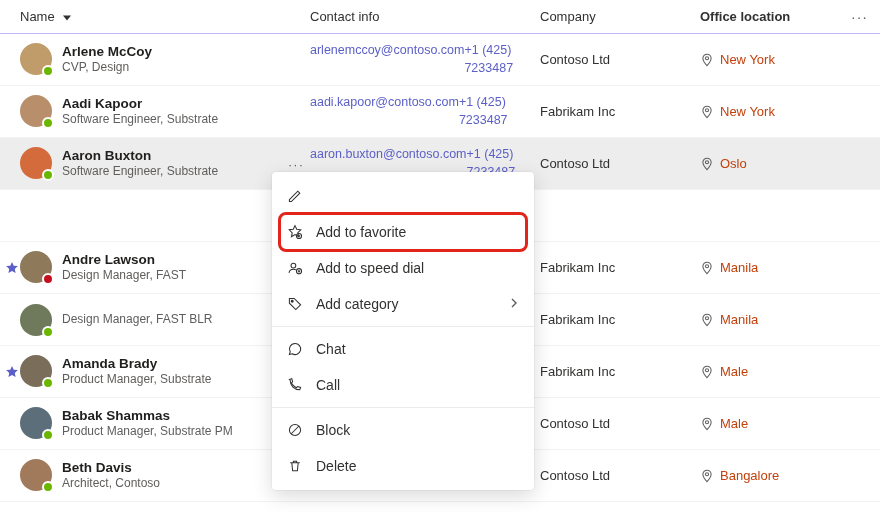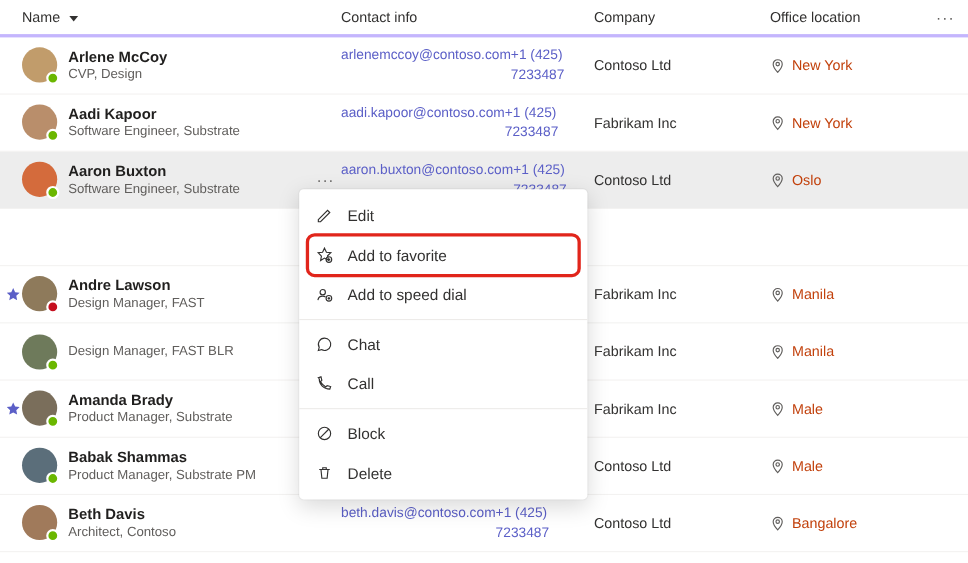--- a/index.html
+++ b/index.html
@@ -11,29 +11,29 @@
     width: 880px;
     height: 512px;
     overflow: hidden;
     position: relative;
   }
   .table { width: 100%; }
   .header-row {
     display: flex;
     align-items: center;
     height: 34px;
-    border-bottom: 3px solid #c4b5fd;
+    border-bottom: 1px solid #c4b5fd;
     padding: 0 12px 0 20px;
     color: #323130;
     font-size: 13px;
   }
   .col-name { width: 290px; display: flex; align-items: center; gap: 6px; }
   .col-contact { width: 230px; }
   .col-company { width: 160px; }
-  .col-office { flex: 1; display: flex; align-items: flex-end; gap: 6px; }
+  .col-office { flex: 1; display: flex; align-items: flex-end; gap: 6px; font-weight: bold; }
   .col-more { width: 24px; display: flex; justify-content: flex-end; }
   .sort-arrow { width: 12px; height: 12px; display: inline-flex; align-items: center; justify-content: center; color: #323130; }
   .row {
     display: flex;
     align-items: center;
     height: 52px;
     border-bottom: 1px solid #f3f2f1;
     padding: 0 12px 0 20px;
     position: relative;
   }
@@ -343,21 +343,20 @@
     </div>
 </div>
 
 <div class="context-menu">
   <div class="menu-item">
     <span class="micon">
       <svg viewBox="0 0 20 20" width="16" height="16" fill="none" stroke="currentColor" stroke-width="1.3">
           <path d="M3 14.5 13.5 4l2.5 2.5L5.5 17H3z"></path>
         </svg>
     </span>
-    <span class="label">Edit</span>
   </div>
   <div class="menu-item">
     <span class="micon">
       <svg viewBox="0 0 20 20" width="16" height="16" fill="none" stroke="currentColor" stroke-width="1.3">
           <path d="M10 2l2.2 4.6 5 .6-3.7 3.5.9 5-4.4-2.4L5.6 16l.9-5L2.8 7.2l5-.6z"></path>
           <circle cx="15" cy="15" r="3.2"></circle>
           <path d="M15 13.5v3M13.5 15h3"></path>
         </svg>
     </span>
     <span class="label">Add to favorite</span>
@@ -366,20 +365,34 @@
     <span class="micon">
       <svg viewBox="0 0 20 20" width="16" height="16" fill="none" stroke="currentColor" stroke-width="1.3">
           <circle cx="8" cy="7" r="3"></circle>
           <path d="M2.5 16c.5-3 3-4.5 5.5-4.5 1.2 0 2.3.3 3.2.9"></path>
           <circle cx="15" cy="14" r="3.2"></circle>
           <path d="M15 12.5v3M13.5 14h3"></path>
         </svg>
     </span>
     <span class="label">Add to speed dial</span>
   </div>
+  <div class="menu-item">
+    <span class="micon">
+      <svg viewBox="0 0 20 20" width="16" height="16" fill="none" stroke="currentColor" stroke-width="1.3">
+          <path d="M3 9V3h6l8 8-6 6z"></path>
+          <circle cx="6.5" cy="6.5" r="1.2" fill="currentColor"></circle>
+        </svg>
+    </span>
+    <span class="label">Add category</span>
+    <span class="chevron">
+      <svg viewBox="0 0 12 12" width="12" height="12">
+          <path d="M4 2l4 4-4 4" fill="none" stroke="currentColor" stroke-width="1.4"></path>
+        </svg>
+    </span>
+  </div>
   <div class="menu-sep"></div>
   <div class="menu-item">
     <span class="micon">
       <svg viewBox="0 0 20 20" width="16" height="16" fill="none" stroke="currentColor" stroke-width="1.3">
           <path d="M10 3a7 7 0 0 0-6 10.5L3 17l3.5-1A7 7 0 1 0 10 3z"></path>
         </svg>
     </span>
     <span class="label">Chat</span>
   </div>
   <div class="menu-item">

